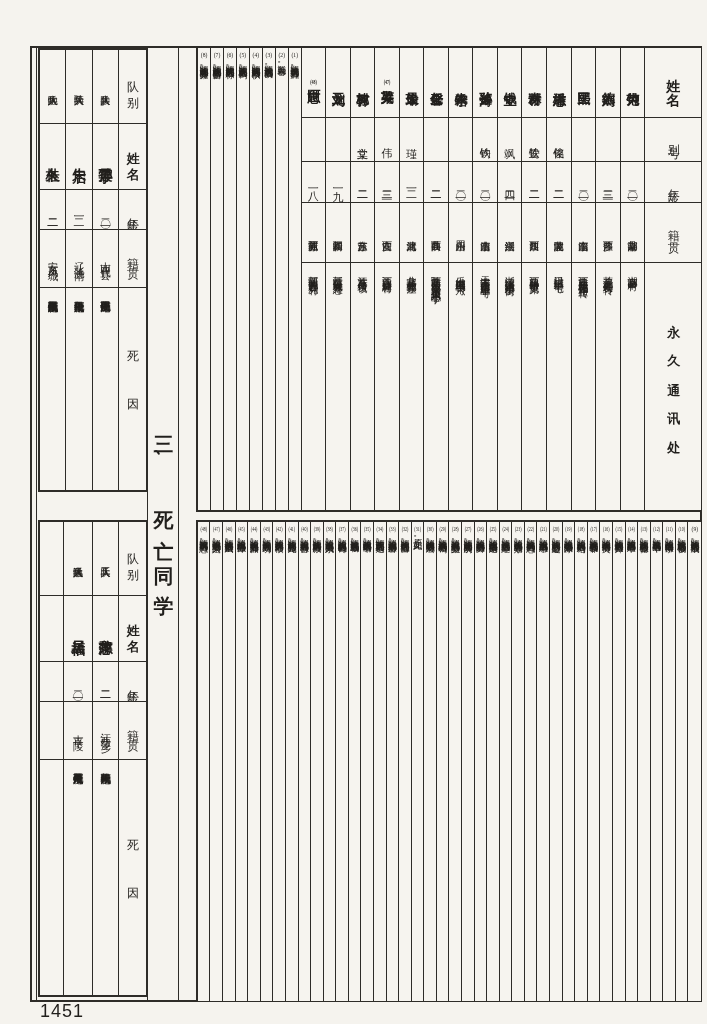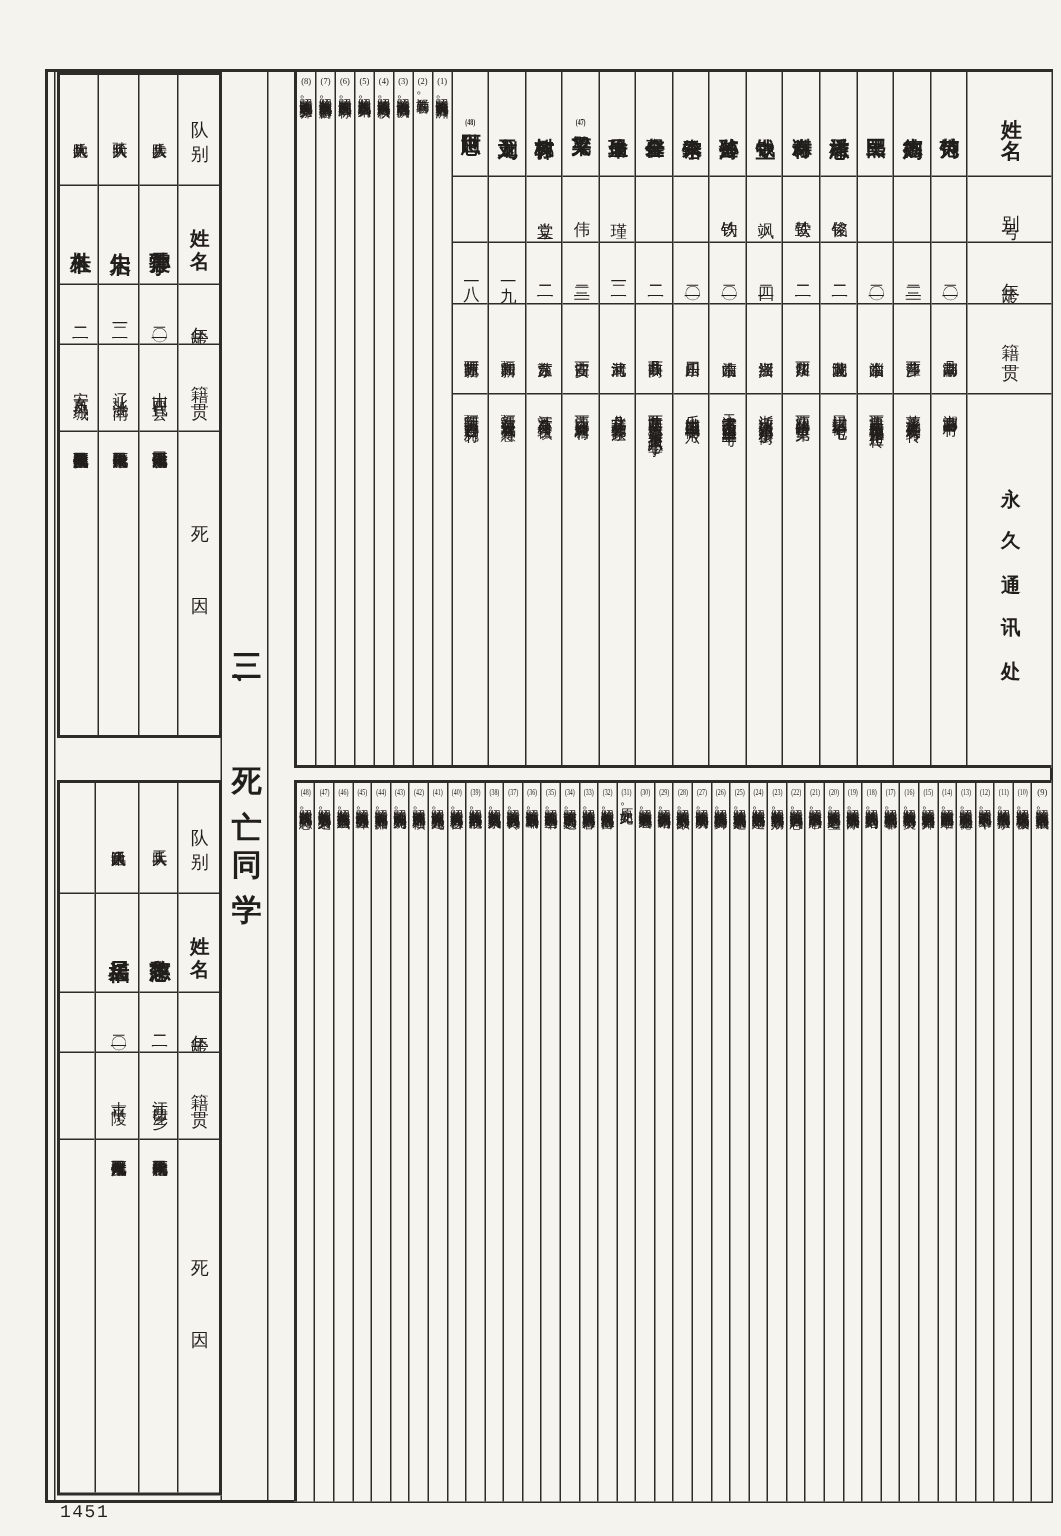--- a/index.html
+++ b/index.html
@@ -74,22 +74,22 @@
   .d-head .dc-name   > span { font-size:13px; letter-spacing:15px; margin:auto 0; }
   .d-head .dc-age    > span { font-size:12px; letter-spacing:2px;  margin:auto 0; }
   .d-head .dc-origin > span { font-size:12px; letter-spacing:11px; margin:auto 0; }
   .d-head .dc-cause  > span { font-size:12px; letter-spacing:48px; margin:auto 0; }
 
   
   #bottom-notes { left:164px; top:472px; width:505px; height:481px; border-left:2px solid #2e2c28; border-top:2px solid #2e2c28; }
   .bn-col { width:12.625px; }
 
   .page-number {
-    position:absolute; left:40px; top:1001px; font-size:12px; letter-spacing:1px;
-    font-family:Liberation Mono, monospace;
+    position:absolute; left:40px; top:1001px; font-size:18px; letter-spacing:1px;
+    font-family:Liberation Sans, sans-serif;
   }
 </style>
 </head>
 <body>
 
 <div class="frame">
   <div class="inner-left-rule"></div>
   <div class="full-rule" style="left:115px;"></div>
   <div class="full-rule" style="left:146px;"></div>
 

